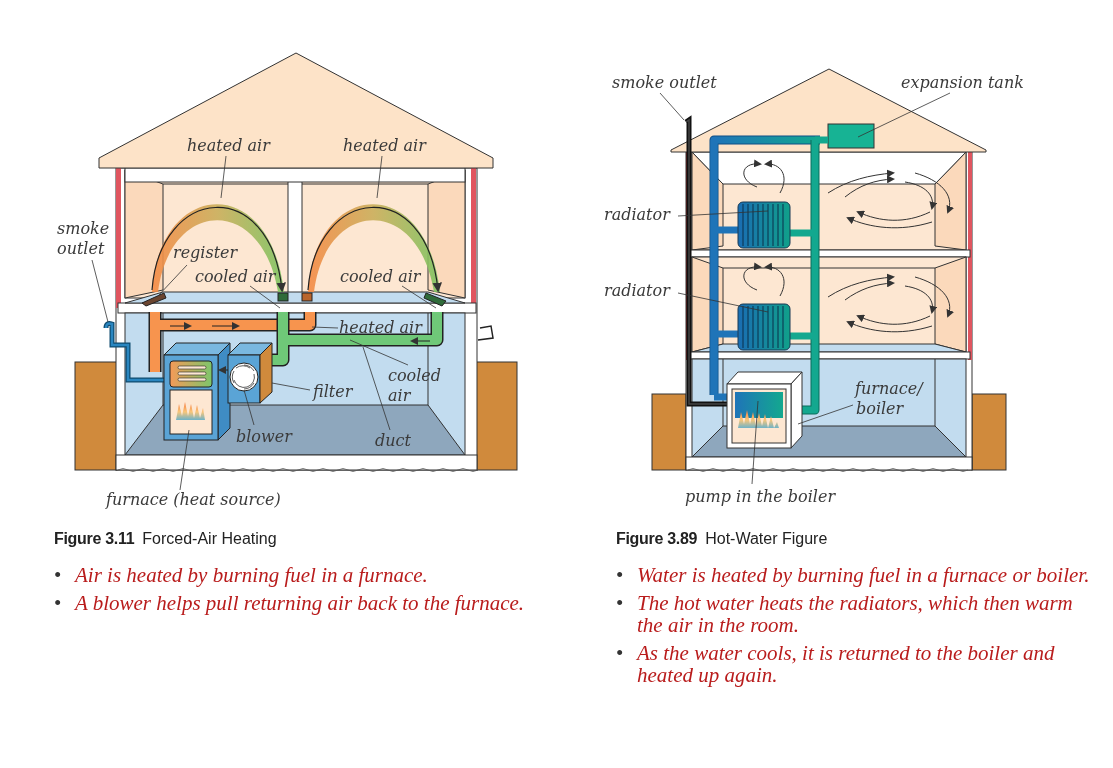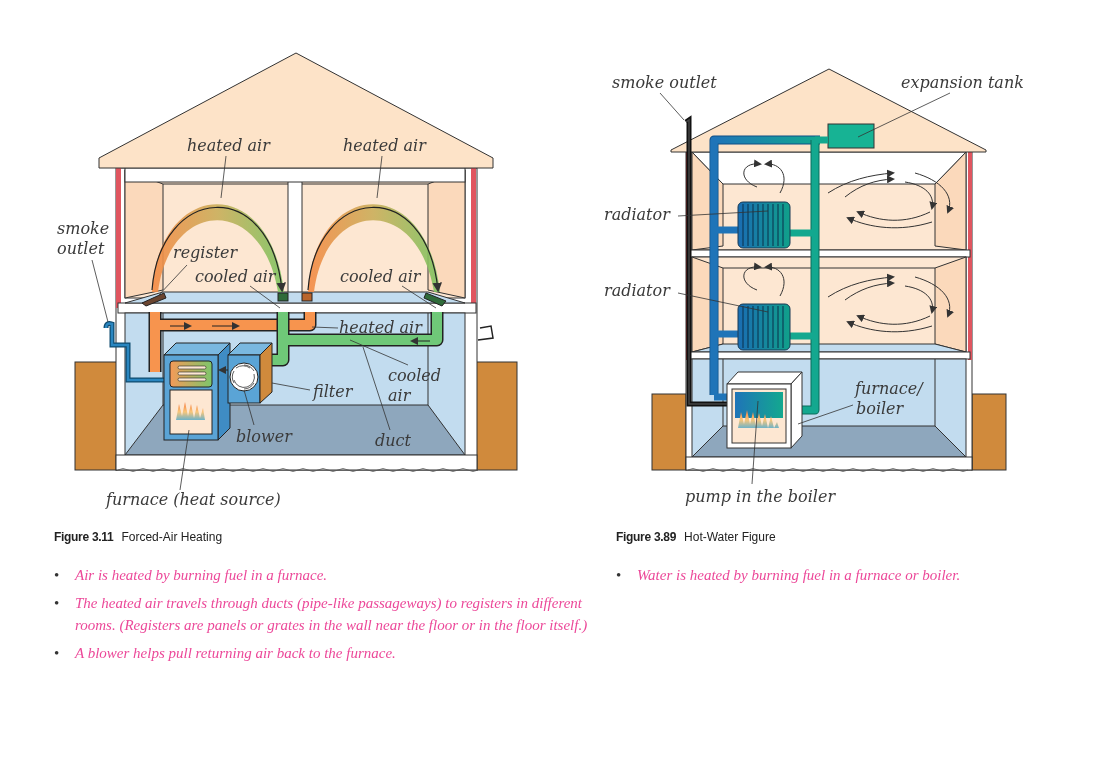--- a/index.html
+++ b/index.html
@@ -1,21 +1,21 @@
 <!DOCTYPE html>
 <html><head>
 <meta charset="utf-8">
 <style>
   html,body{margin:0;padding:0;background:#ffffff;}
   body{width:1113px;height:768px;position:relative;overflow:hidden;font-family:"DejaVu Serif",serif;color:#333;}
   svg{position:absolute;left:0;top:0;}
   .lbl{font-family:"DejaVu Serif",serif;font-style:italic;font-size:16px;fill:#3a3a3a;}
-  .cap{position:absolute;font-family:"Liberation Sans",sans-serif;font-size:12px;color:#222;white-space:nowrap;}
+  .cap{position:absolute;font-family:"Liberation Sans",sans-serif;font-size:16px;color:#222;white-space:nowrap;}
   .cap .num{font-weight:bold;font-stretch:condensed;letter-spacing:-0.3px;margin-right:8px;}
-  ul.bul{position:absolute;margin:0;padding:0;list-style:none;font-family:"Liberation Serif",serif;font-style:italic;font-size:15px;line-height:22px;color:#ec4899;}
+  ul.bul{position:absolute;margin:0;padding:0;list-style:none;font-family:"Liberation Serif",serif;font-style:italic;font-size:21px;line-height:22px;color:#b91c1c;}
   ul.bul li{position:relative;padding-left:21px;margin-bottom:6px;}
   ul.bul li:before{content:"\2022";position:absolute;left:0;top:0;font-style:normal;color:#333;}
 </style>
 </head>
 <body>
 
 <svg width="1113" height="768" viewBox="0 0 1113 768">
   <defs>
     <linearGradient id="arcL" x1="0" x2="1" y1="0" y2="0">
       <stop offset="0" stop-color="#f58a45"></stop>
@@ -248,18 +248,19 @@
 
 <div class="cap" style="left:54px;top:530px;">
   <span class="num">Figure 3.11</span><span>Forced-Air Heating</span>
 </div>
 <div class="cap" style="left:616px;top:530px;">
   <span class="num">Figure 3.89</span><span>Hot-Water Figure</span>
 </div>
 
 <ul class="bul" style="left:54px;top:564px;width:545px;">
   <li>Air is heated by burning fuel in a furnace.</li>
-  <li>The heated air travels through ducts (pipe-like passageways) to registers in different rooms. (Registers are panels or grates in the wall near the floor or in the floor itself.)</li>
   <li>A blower helps pull returning air back to the furnace.</li>
 </ul>
 <ul class="bul" style="left:616px;top:564px;width:480px;">
   <li>Water is heated by burning fuel in a furnace or boiler.</li>
+  <li>The hot water heats the radiators, which then warm the air in the room.</li>
+  <li>As the water cools, it is returned to the boiler and heated up again.</li>
 </ul>
 
 </body></html>

